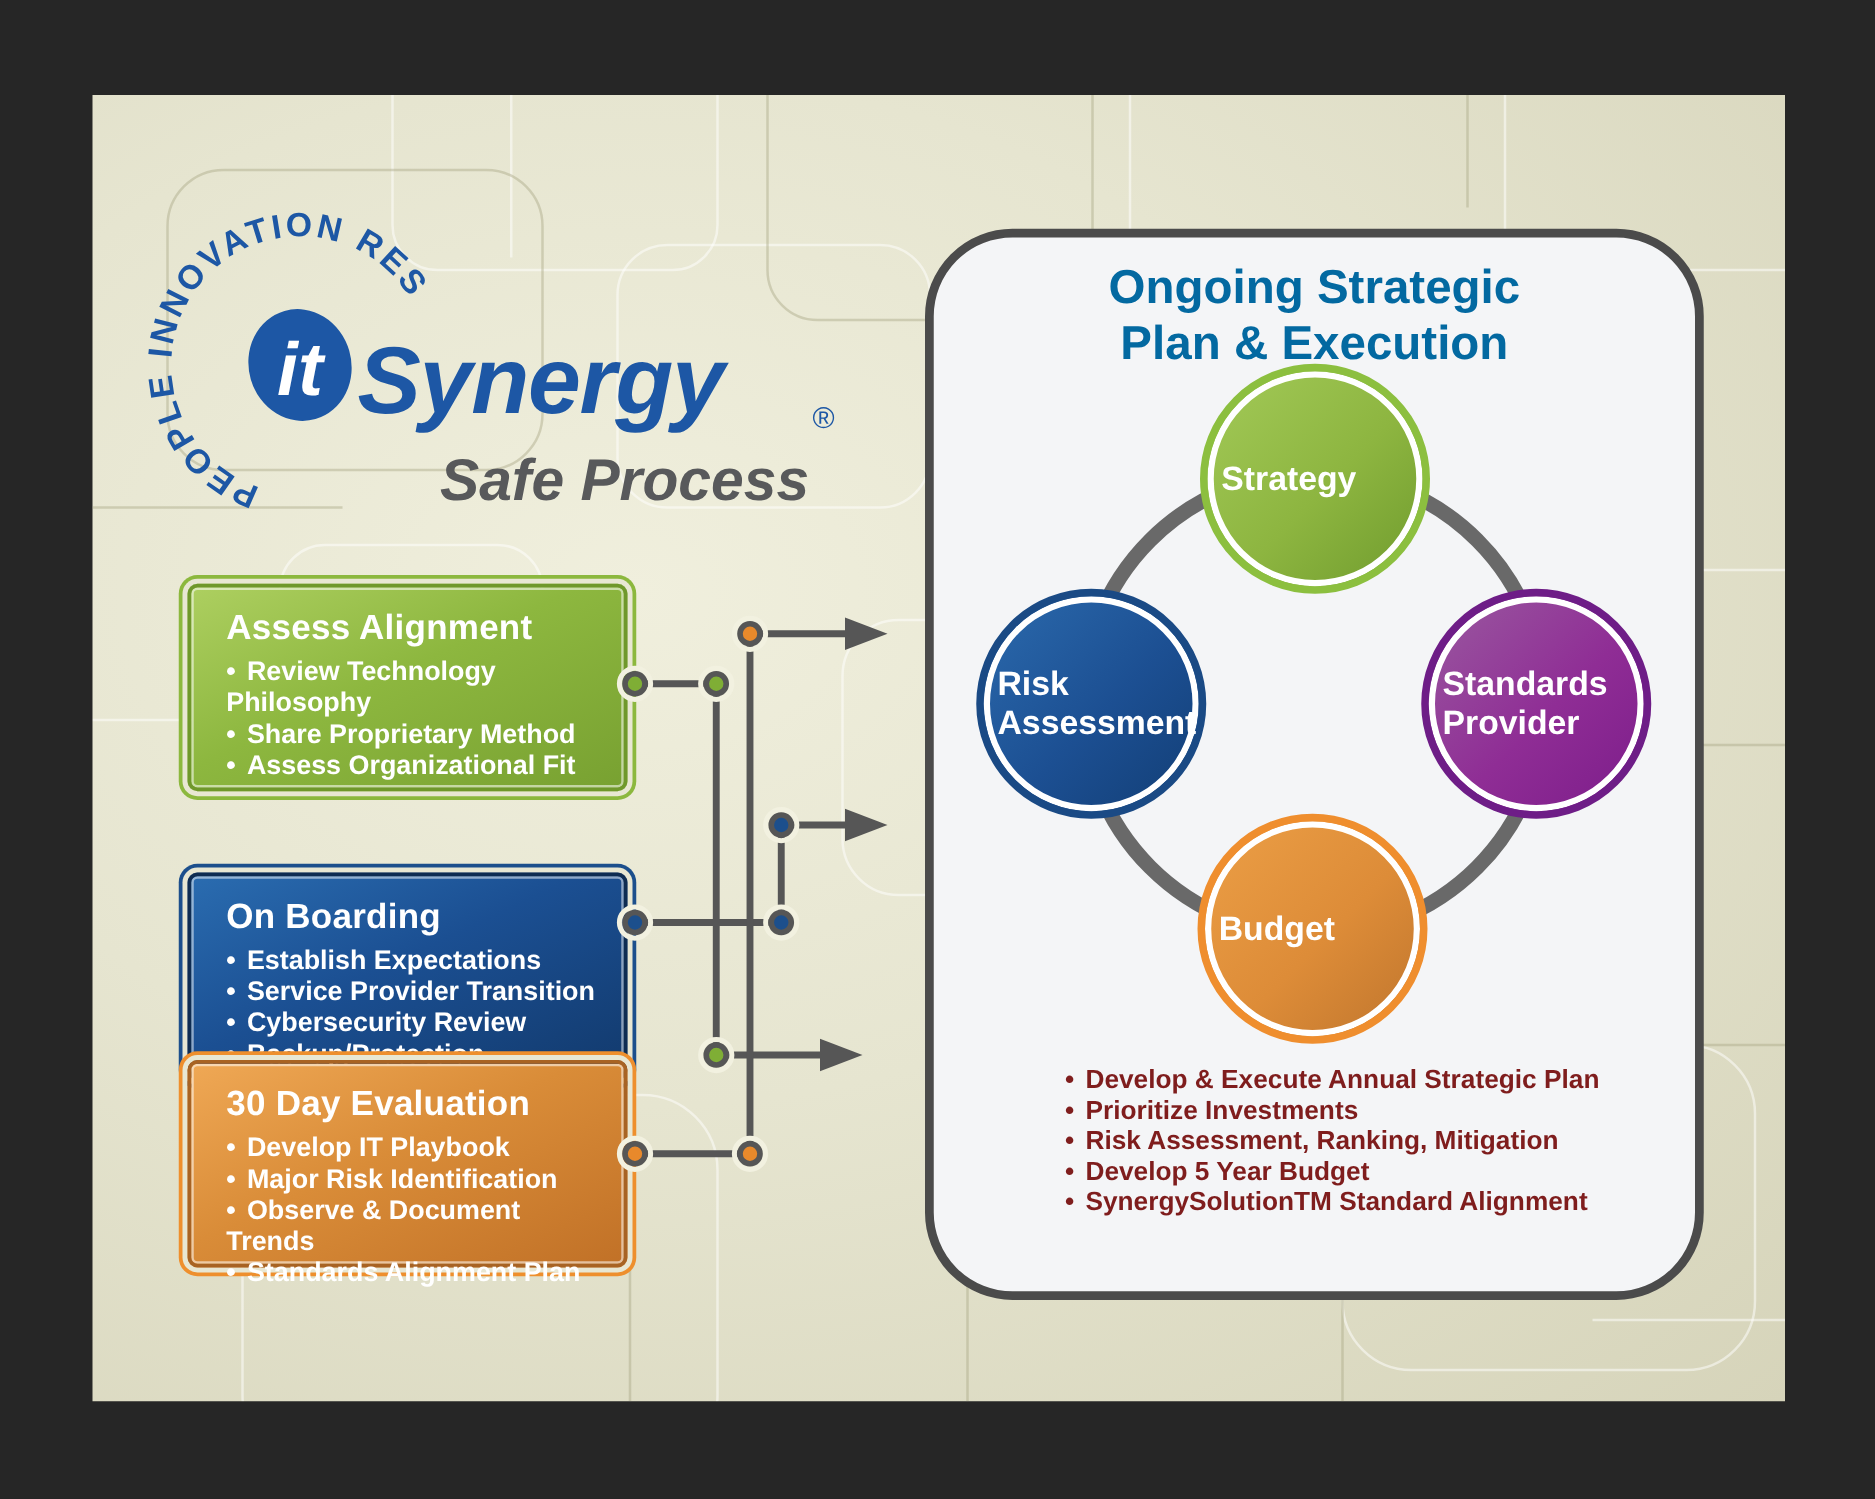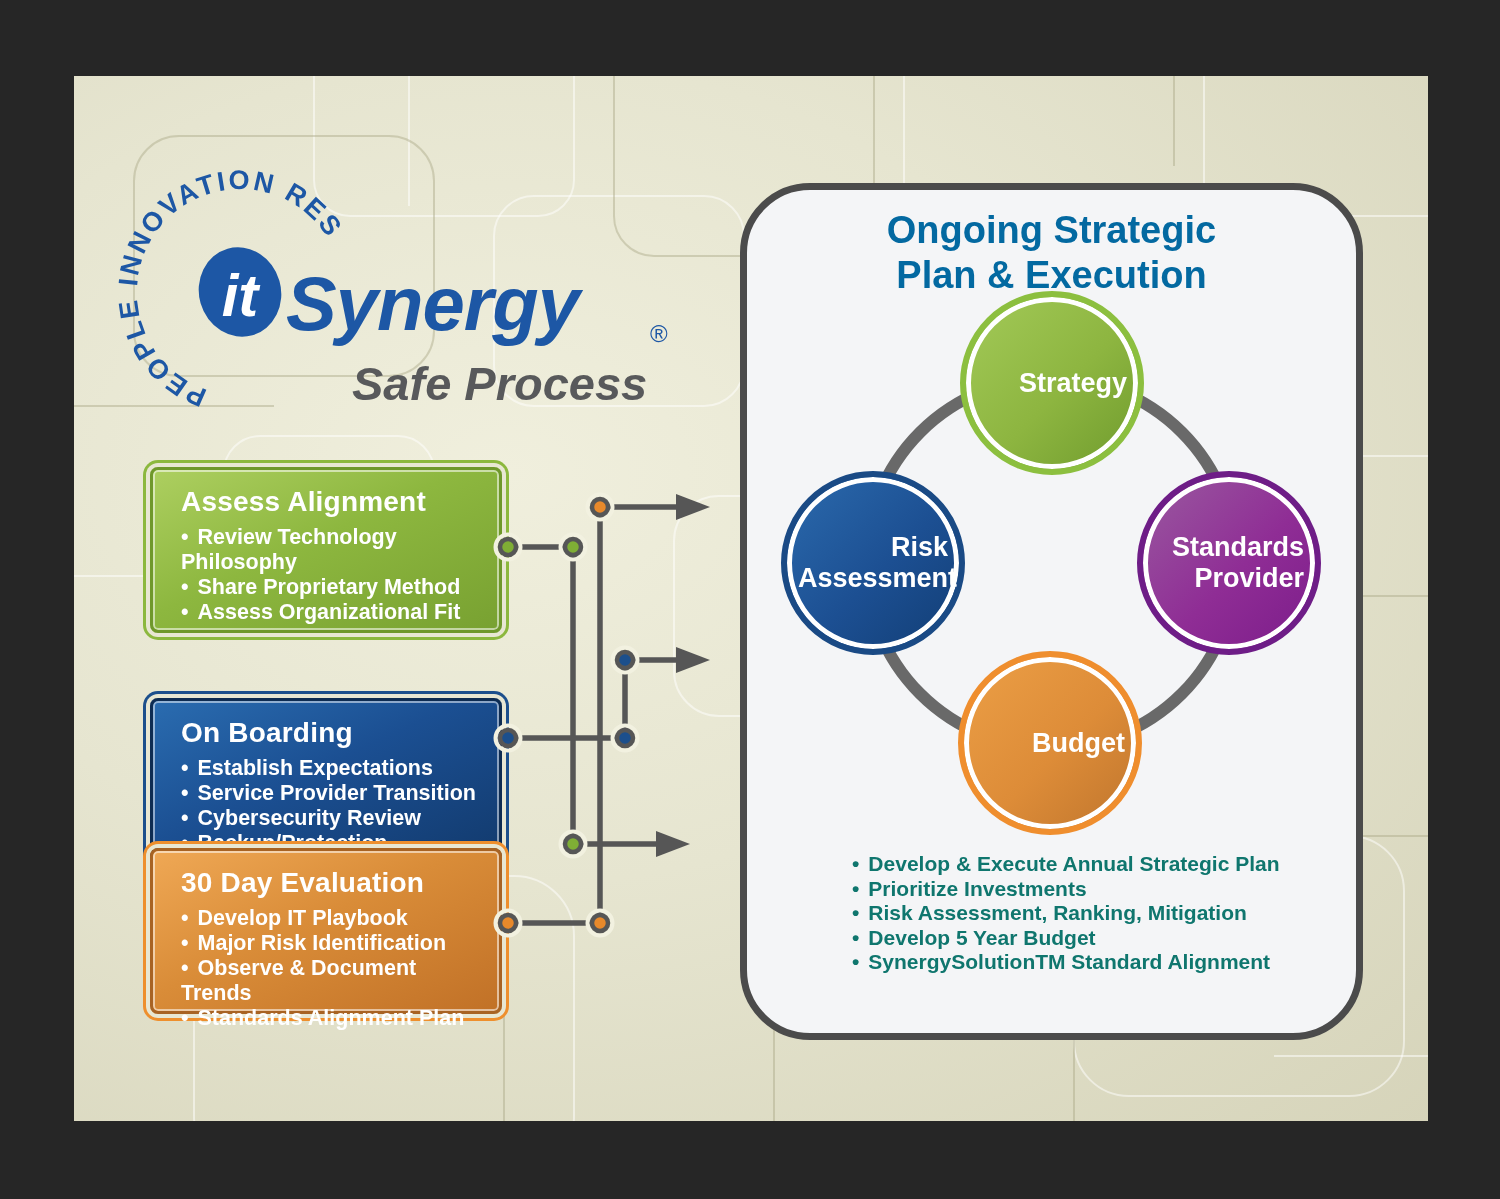--- a/index.html
+++ b/index.html
@@ -37,37 +37,37 @@
   .connectors{position:absolute;left:0;top:0;width:1500px;height:1199px;pointer-events:none;}
 
   
   .panel{position:absolute;left:666px;top:107px;width:623px;height:857px;box-sizing:border-box;
          background:#f4f5f7;border:7px solid #4b4b4b;border-radius:70px;}
   .panel-title{position:absolute;left:0;top:18px;width:100%;text-align:center;
          font-size:38px;line-height:45px;font-weight:bold;color:#0369a1;}
   .ring{position:absolute;left:113px;top:182px;width:382px;height:382px;box-sizing:border-box;
         border:12px solid #696969;border-radius:50%;}
   .node{position:absolute;width:184px;height:184px;box-sizing:border-box;border-radius:50%;
-        display:flex;align-items:center;justify-content:center;text-align:right;
+        display:flex;align-items:center;justify-content:center;text-align:left;
         color:#fff;font-size:27px;line-height:31px;font-weight:bold;}
   .node span{display:block;width:150px;}
   .node-strategy{left:213px;top:101px;border:6px solid #8cbf3f;
         background:linear-gradient(135deg,#a3ca58 0%,#8db540 55%,#6f9b2d 100%);
         box-shadow:inset 0 0 0 5px #ffffff;}
   .node-risk{left:34px;top:281px;border:6px solid #1a4a85;
         background:linear-gradient(135deg,#2b6aad 0%,#1c4f92 55%,#123e75 100%);
         box-shadow:inset 0 0 0 5px #ffffff;}
   .node-standards{left:390px;top:281px;border:6px solid #6e1d87;
         background:linear-gradient(135deg,#9a5aa0 0%,#8f2d95 55%,#7c1c8a 100%);
         box-shadow:inset 0 0 0 5px #ffffff;}
   .node-budget{left:211px;top:461px;border:6px solid #ef8e2e;
         background:linear-gradient(135deg,#ec9f46 0%,#dd8c38 55%,#bf752d 100%);
         box-shadow:inset 0 0 0 5px #ffffff;}
   .panel-bullets{position:absolute;left:105px;top:662px;margin:0;padding:0;list-style:none;
-        color:#0f766e;}
+        color:#7f1d1d;}
   .panel-bullets li{font-size:21px;line-height:24.5px;font-weight:bold;}
   .panel-bullets li::before{content:"•";margin-right:9px;}
 </style>
 </head>
 <body>
 
 <div class="stage">
   <div class="board">
 
     <svg class="pattern" viewBox="0 0 1354 1045">

